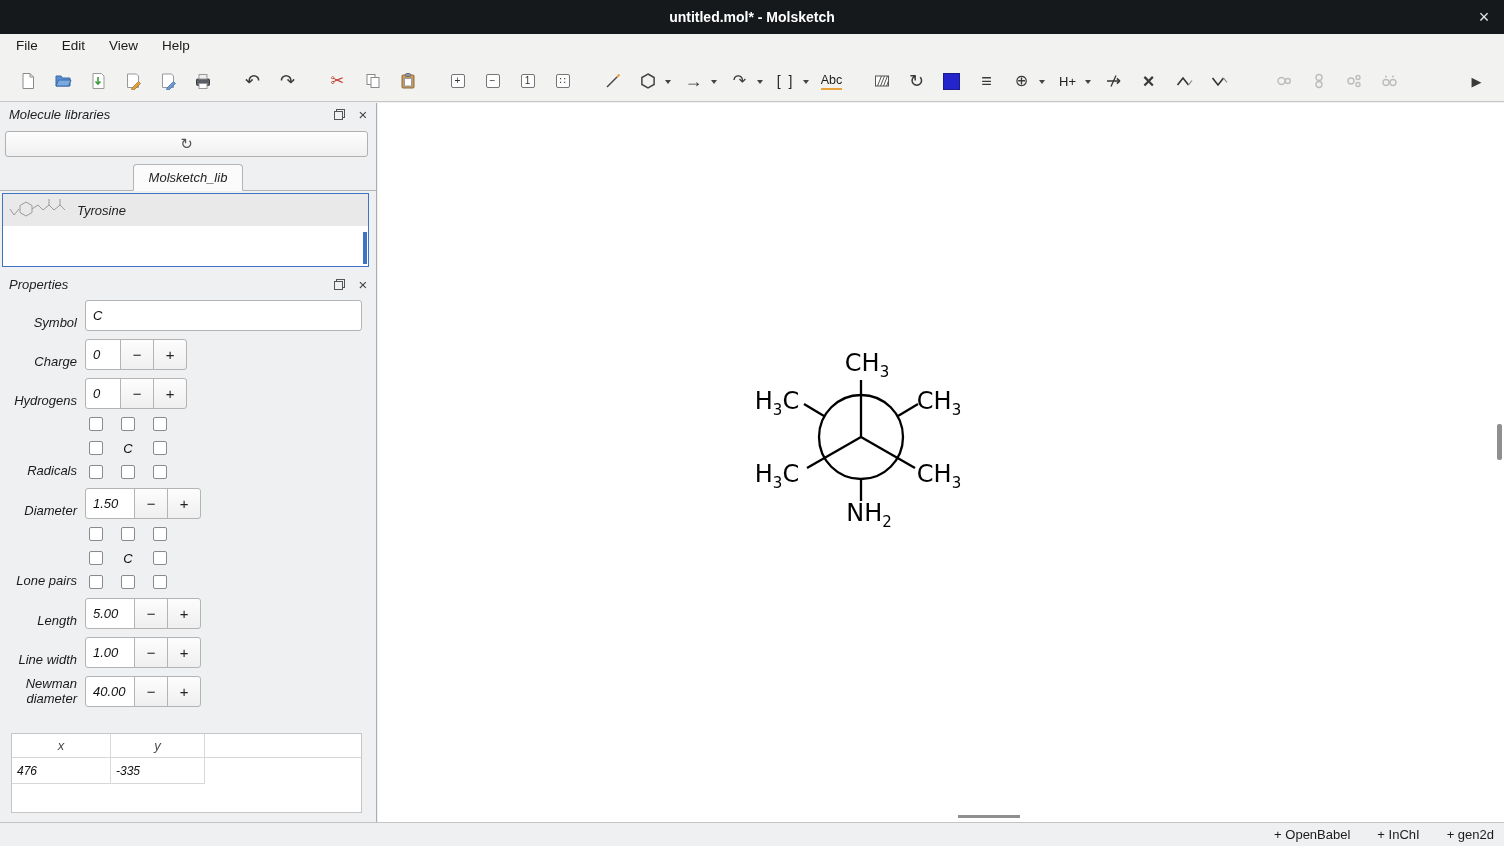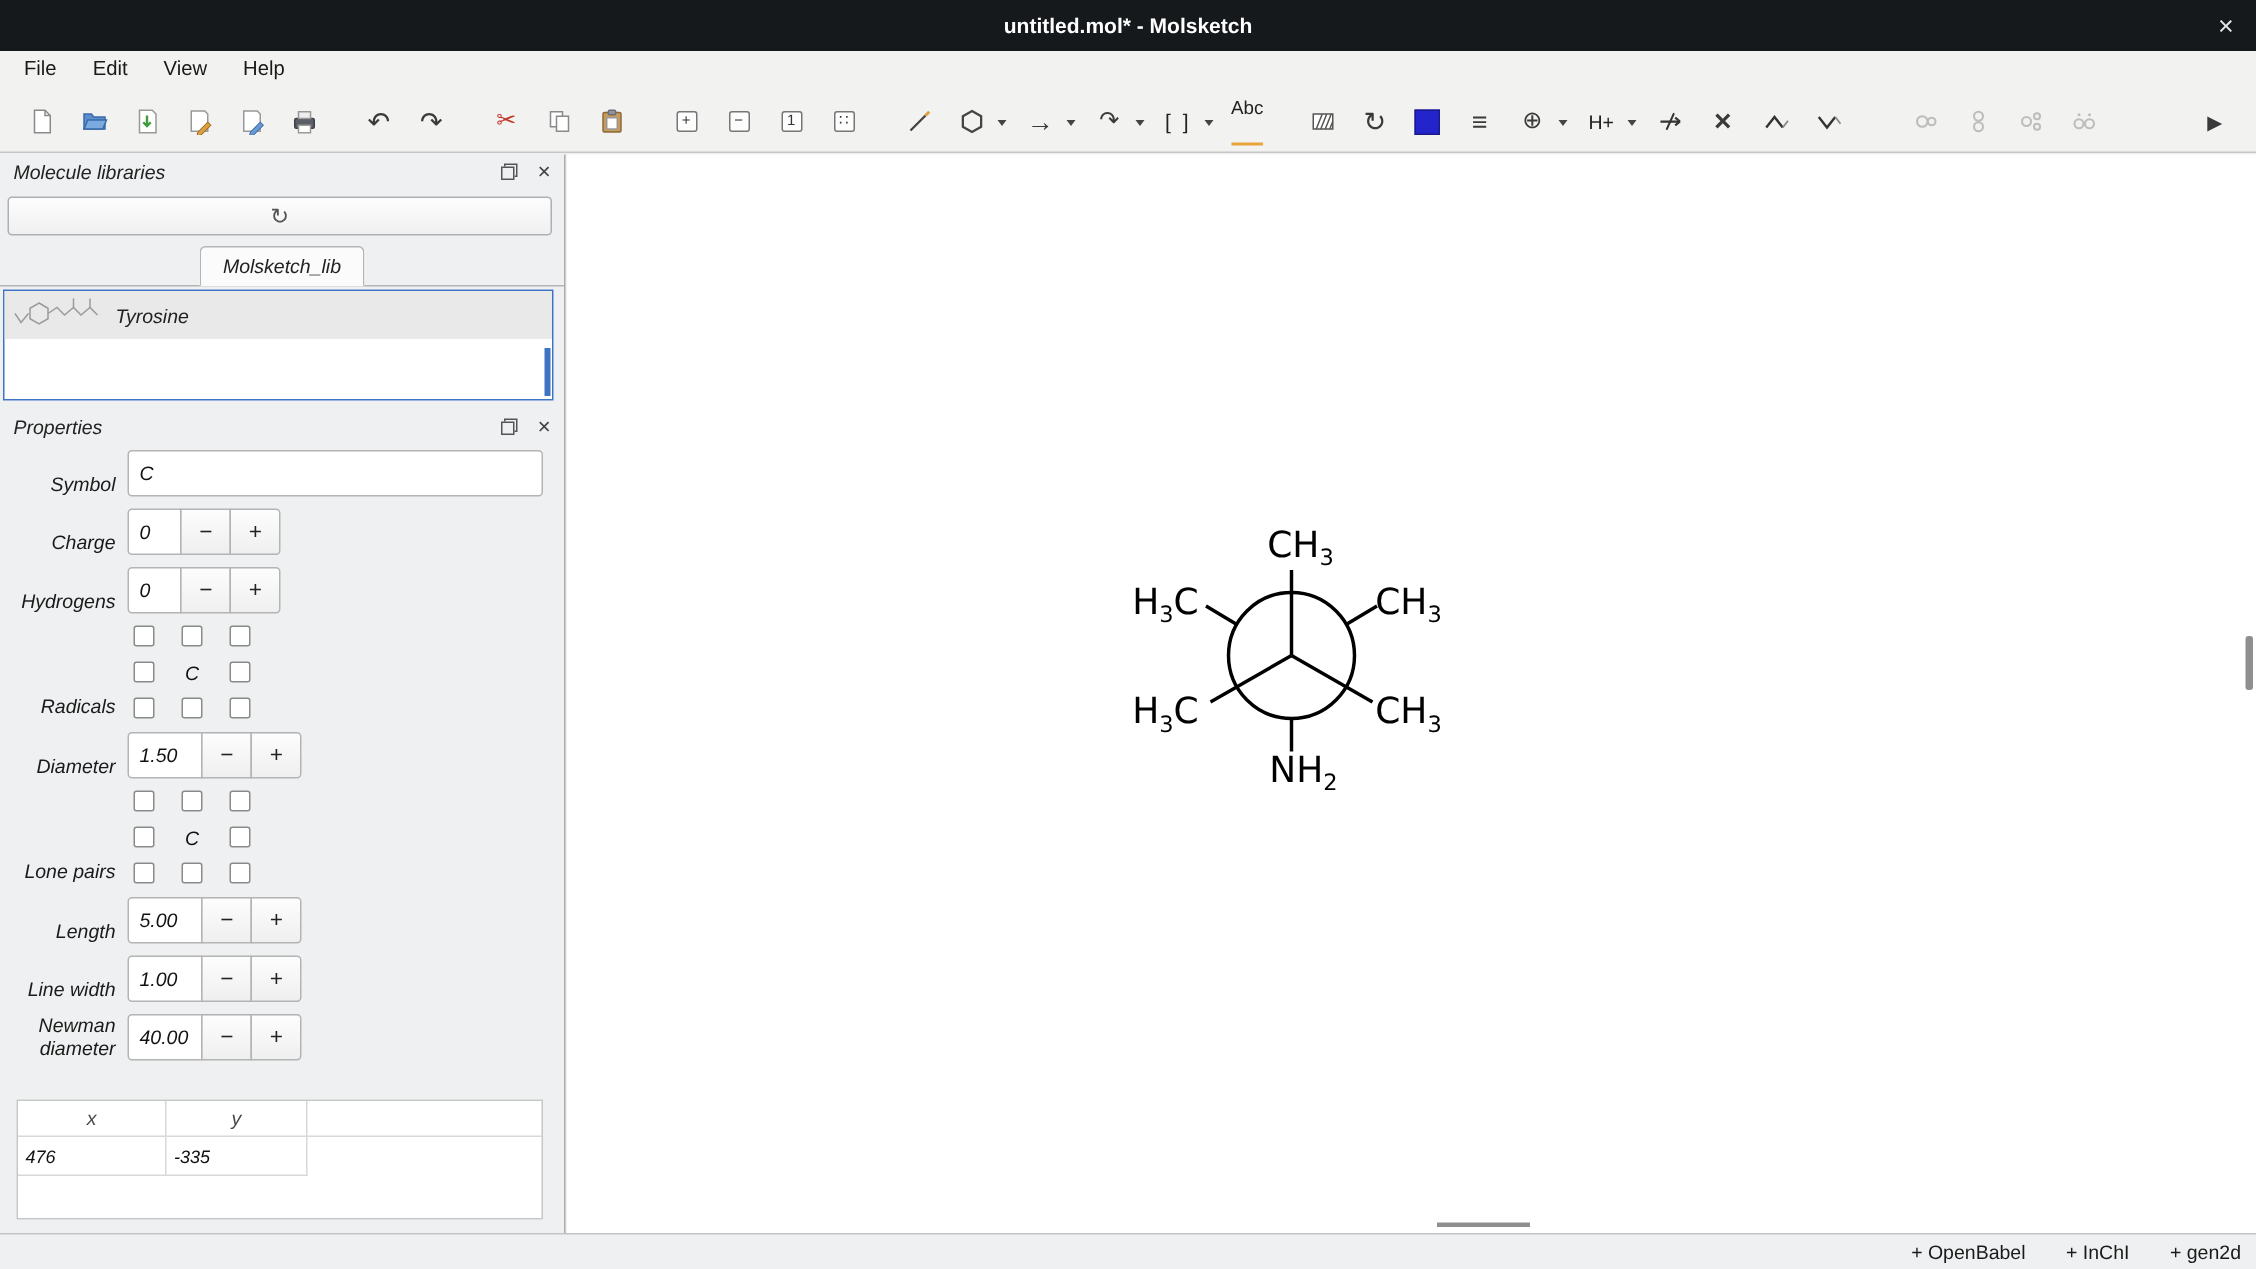--- a/index.html
+++ b/index.html
@@ -46,21 +46,21 @@
   .dd { width:0; height:0; border-left:3.5px solid transparent; border-right:3.5px solid transparent; border-top:4px solid #444; margin:2px 2px 0 3px; }
   .tgap { width:15px; flex:0 0 auto; }
   .glyph { font-size:16px; color:#3a3a3a; line-height:1; }
   .glyph.small { font-size:13px; }
   .glyph.big { font-size:18px; }
   .sq {
     width:14px; height:14px; border:1px solid #767676; border-radius:2px; background:#fdfdfd;
     display:flex; align-items:center; justify-content:center; font-size:10px; color:#333; line-height:1;
   }
   .swatch { width:17px; height:17px; background:#2424cc; border:1px solid #1a1a8a; }
-  .abc-label { font-size:12.5px; color:#222; border-bottom:2px solid #e8a33d; padding-bottom:16px; }
+  .abc-label { font-size:12.5px; color:#222; border-bottom:2px solid #e8a33d; padding-bottom:1px; }
   .hplus-label { font-size:13px; color:#222; }
   .bracket-label { font-size:14px; color:#222; letter-spacing:2px; }
   .flex1 { flex:1 1 auto; }
 
   
   #dock {
     position:absolute; left:0; top:103px; width:377px; height:719px;
     background:#eff0f1; border-right:1px solid #adadad;font-style:italic;
   }
   .panel-hdr {

